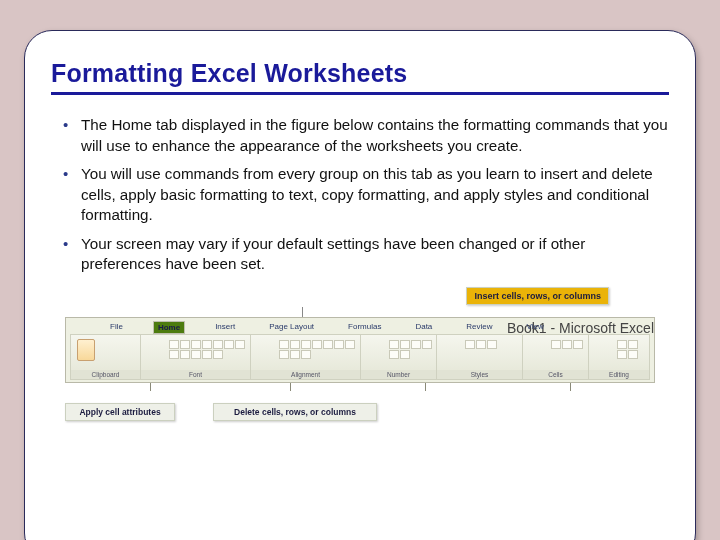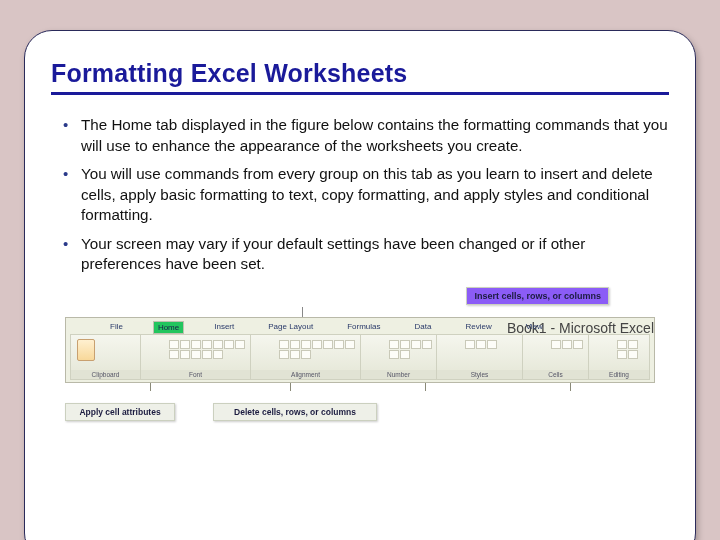--- a/index.html
+++ b/index.html
@@ -5,25 +5,25 @@
   *{box-sizing:border-box;margin:0;padding:0}
   body{width:720px;height:540px;background:#d9c5c5;font-family:Arial,Helvetica,sans-serif;overflow:hidden}
   .card{position:absolute;left:24px;top:30px;width:672px;height:531px;background:#fff;border:1.5px solid #2a2a5a;border-radius:28px;box-shadow:2px 3px 6px rgba(0,0,0,.25)}
   .inner{padding:28px 26px 18px 26px}
   .title{font-family:"Trebuchet MS","Arial Black",Arial,sans-serif;font-weight:700;font-size:25px;color:#1a1a9a;border-bottom:3px solid #1a1a9a;padding-bottom:4px;margin-bottom:20px;letter-spacing:.2px}
   ul.bullets{list-style:none;padding-left:8px}
   ul.bullets li{position:relative;padding-left:22px;font-size:15.2px;line-height:1.35;color:#111;margin-bottom:8px}
   ul.bullets li::before{content:"•";position:absolute;left:4px;top:0;color:#2a3a8a;font-size:15px}
   .figwrap{margin-top:12px;padding:0 14px}
   .callout-row{display:flex;justify-content:flex-end;padding-right:46px;margin-bottom:2px}
-  .callout-top{background:#8b5cf6;border:1px solid #cbd0bf;font:700 9px Arial;padding:3px 7px;color:#1c1c40;box-shadow:1px 1px 2px rgba(0,0,0,.2)}
+  .callout-top{background:#eab308;border:1px solid #cbd0bf;font:700 9px Arial;padding:3px 7px;color:#1c1c40;box-shadow:1px 1px 2px rgba(0,0,0,.2)}
   .ribbonbox{border:1px solid #b9b9a8;background:#eef0e2;height:66px;position:relative;overflow:hidden}
   .tabs{position:absolute;left:40px;top:3px;display:flex;gap:26px;font-size:8px;color:#2a3a6a}
   .tabs span{padding:1px 4px}
-  .tabs .sel{background:#22c55e;border:1px solid #c0c0b0;color:#1a1a4a;font-weight:400}
+  .tabs .sel{background:#4d7c0f;border:1px solid #c0c0b0;color:#1a1a4a;font-weight:700}
   .titlebar{position:absolute;top:2px;left:0;right:0;text-align:right;font-size:14px;color:#444}
   .rib{position:absolute;top:16px;left:4px;right:4px;height:46px;background:linear-gradient(#f5f6ee,#e4e6d6);border:1px solid #cfd1c0;display:flex}
   .grp{flex:1;border-right:1px solid #cfd1c0;position:relative}
   .grp:last-child{border-right:none}
   .grplab{position:absolute;bottom:0;left:0;right:0;text-align:center;font-size:6.5px;color:#556;padding:1px 0;background:#e1e3d4}
   .bigicon{position:absolute;top:4px;left:6px;width:18px;height:22px;border:1px solid #c8a070;background:linear-gradient(#fff0d0,#f8d89a);border-radius:2px}
   .minirow{position:absolute;top:5px;left:28px;right:4px;height:28px;display:flex;flex-wrap:wrap;align-content:flex-start;gap:1px}
   .mini{width:10px;height:9px;background:#fdfdf8;border:1px solid #c9c9b8}
   .grp.clip{flex:0 0 70px}
   .grp.font{flex:0 0 110px}

